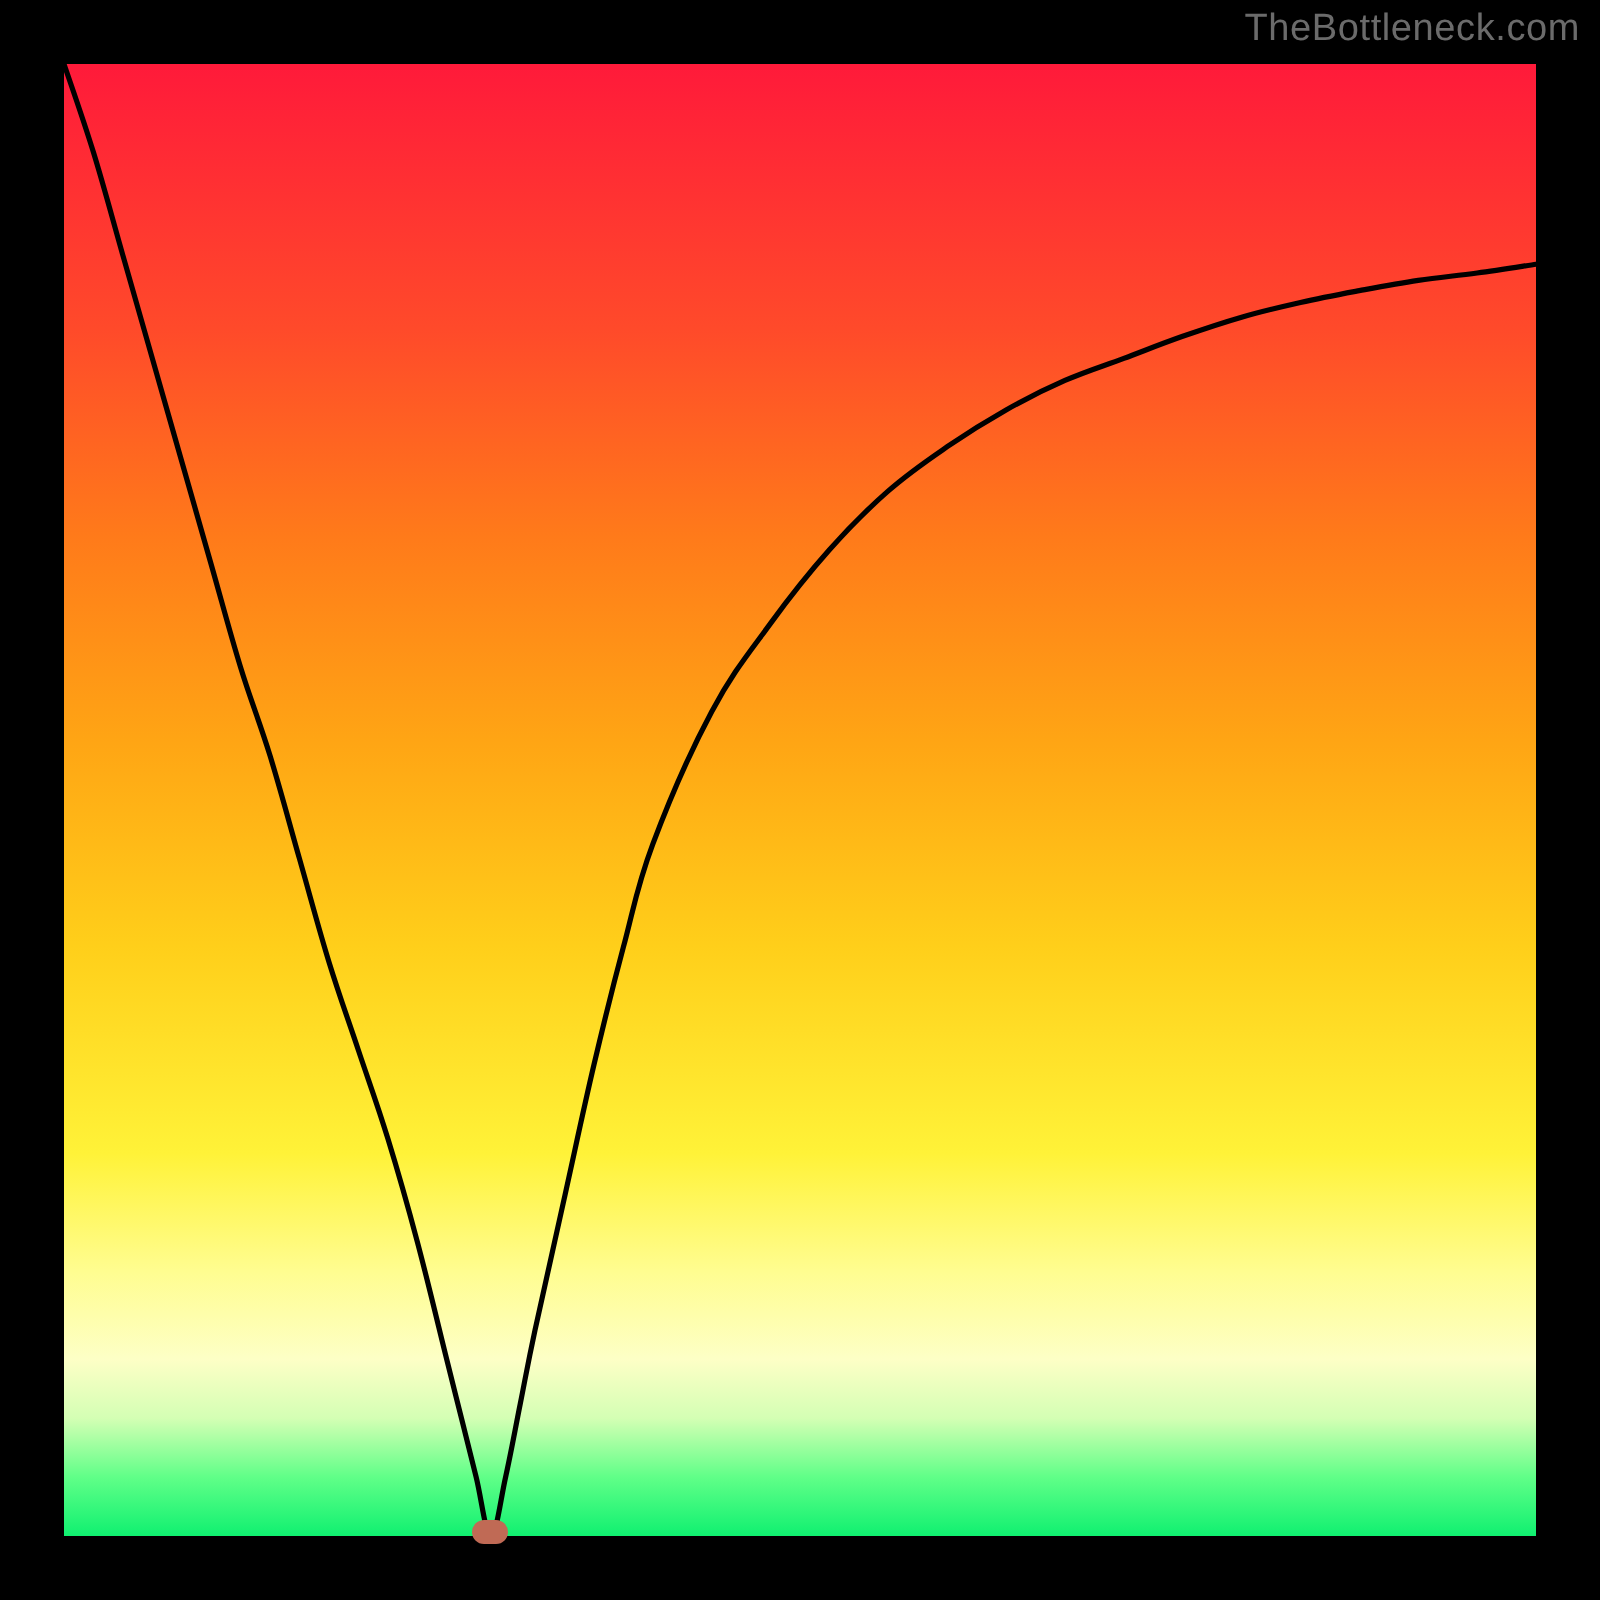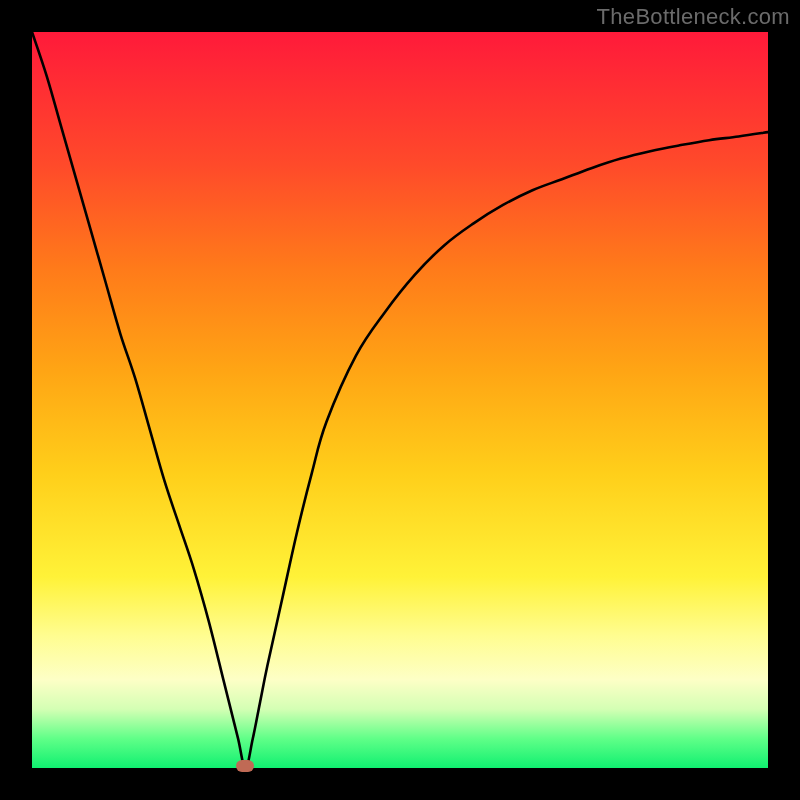--- a/index.html
+++ b/index.html
@@ -36,21 +36,21 @@
       #d4ffb4 92%,
       #60ff88 96%,
       #10f070 100%);
     overflow: visible;
   }
   .watermark {
     position: absolute;
     top: 4px;
     right: 10px;
     color: #6b6b6b;
-    font-size: 22px;
+    font-size: 19px;
     font-weight: 500;
     letter-spacing: 0.3px;
     pointer-events: none;
   }
   .minimum-marker {
     position: absolute;
     width: 18px;
     height: 12px;
     background: #c06a55;
     border-radius: 6px;

